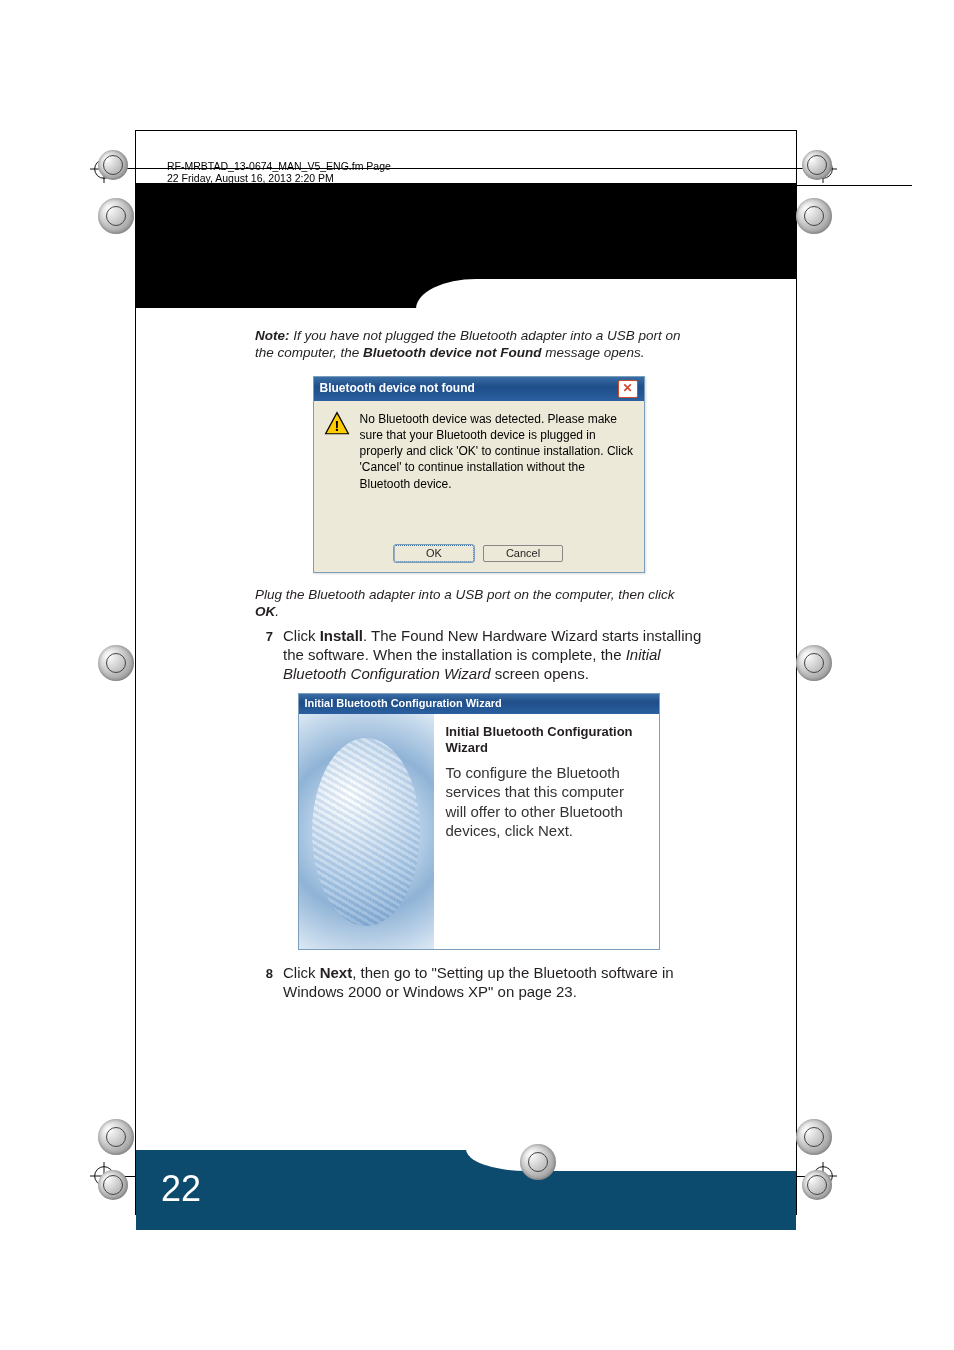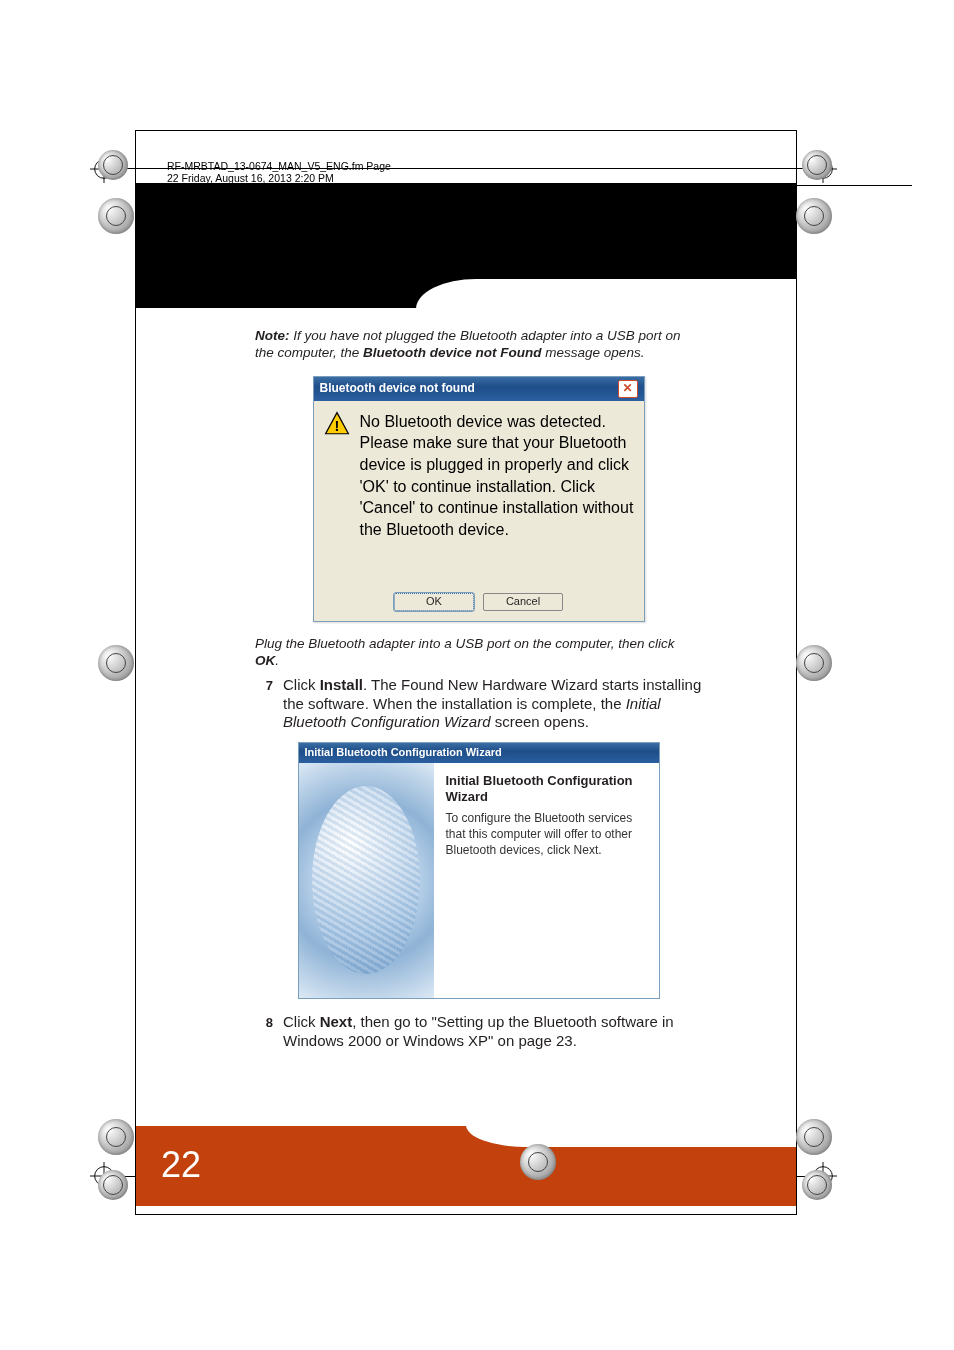--- a/index.html
+++ b/index.html
@@ -81,23 +81,23 @@
     background:#000;
   }
   .black-band-top::after{
     content:""; position:absolute; right:0; bottom:-1px;
     width:380px; height:30px; background:#fff;
     border-top-left-radius: 60px 30px;
   }
   .black-band-bottom{
     position:absolute;
     left:136px; right:116px;
-    bottom:144px;
+    bottom:120px;
     height:80px;
-    background:#c2410c;
+    background:#0c4a6e;
     color:#fff;
   }
   .black-band-bottom::before{
     content:""; position:absolute; right:0; top:-1px;
     width:330px; height:22px; background:#fff;
     border-bottom-left-radius: 60px 22px;
   }
   .page-number{
     position:absolute;
     left:25px; top:18px;
@@ -147,21 +147,21 @@
     color:#d04a2b; font-weight:bold; font-size:12px;
     border-radius:2px;
   }
   .dialog1 .body {
     display:flex; padding:10px 10px 6px;
     gap:10px;
   }
   .warn-icon {
     width:26px; height:26px; flex-shrink:0;
   }
-  .dialog1 .msg { font-size:16px; line-height:1.35; color:#000;}
+  .dialog1 .msg { font-size:12px; line-height:1.35; color:#000;}
   .dialog1 .buttons {
     text-align:center; padding:4px 0 10px;margin-top:43px;
   }
   .win-btn {
     display:inline-block; min-width:62px;
     font-size:11px; padding:1px 8px;
     background:#ece9d8; border:1px solid #888;
     border-radius:2px; margin:0 3px;
   }
   .win-btn.default { border:1px dotted #3a6ea5; outline:1px solid #7b9ebd;}
@@ -189,21 +189,21 @@
     overflow:hidden;
   }
   .wiz-side::after{
     content:""; position:absolute; left:10%; top:10%;
     width:80%; height:80%; border-radius:50%;
     background: repeating-linear-gradient(30deg, rgba(255,255,255,.2) 0 3px, rgba(120,160,200,.2) 3px 6px),
                 radial-gradient(circle at 35% 30%, #fff, #a8c6e4 60%, #6e9ac7);
   }
   .wiz-main { flex:1; padding:10px 12px; }
   .wiz-main h3 { margin:0 0 6px; font-size:13px; font-weight:bold;}
-  .wiz-main p { margin:4px 0; font-size:12px; line-height:1.3; color:#333;}
+  .wiz-main p { margin:4px 0; font-size:15px; line-height:1.3; color:#333;}
   .dialog2 .footer {
     background:#ece9d8; border-top:1px solid #c0c0c0;
     padding:5px 8px; text-align:right;
   }
   .dialog2 .win-btn { min-width:56px; font-size:10px;}
   .dialog2 .win-btn[disabled]{ color:#888; border-color:#bbb;}
   .dialog2 .win-btn.default { outline:1px solid #2a5fa0;}
 </style>
 </head>
 <body>

